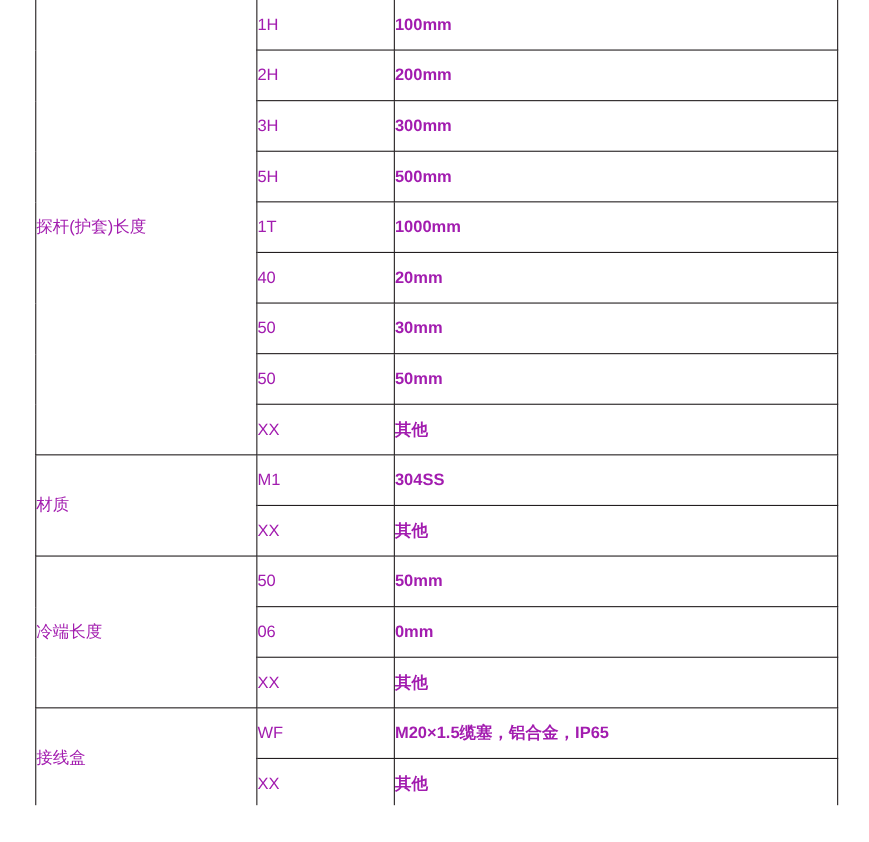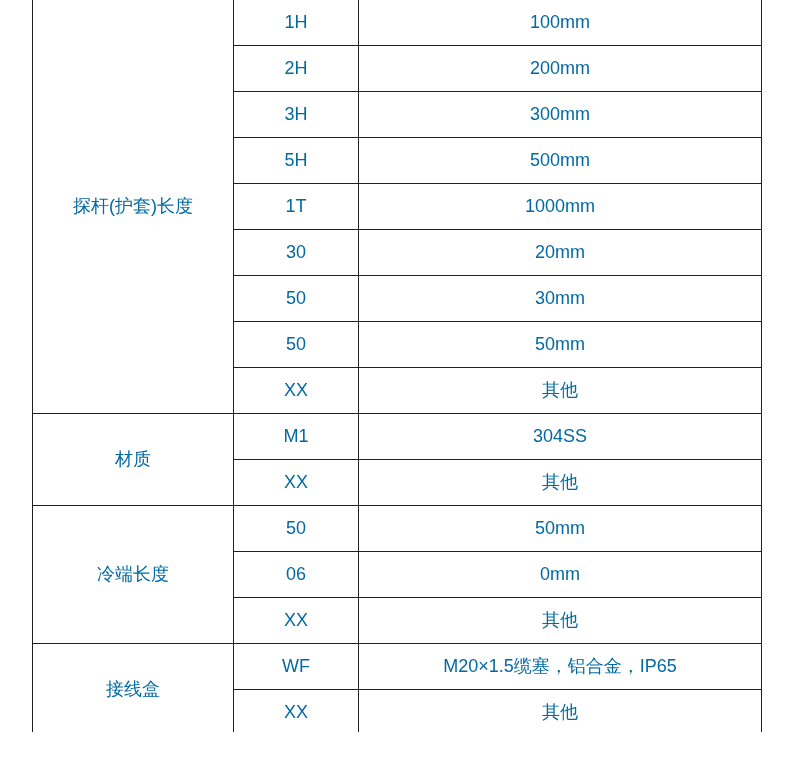--- a/index.html
+++ b/index.html
@@ -23,39 +23,40 @@
   table.spec-table {
     position: absolute;
     left: 32px;
     top: -1px;
     width: 726px;
     border-collapse: collapse;
     table-layout: fixed;
   }
   table.spec-table td {
     border: 1px solid #231f20;
-    text-align: center;
+    text-align: left;
     vertical-align: middle;
-    font-size: 18px;
-    color: #0369a1;
+    font-size: 15px;
+    color: #a21caf;
     padding: 0;
     height: 45px;
     line-height: 1.3;
   }
   td.col-group {
     width: 200px;
     font-size: 15px;
   }
   td.col-code {
     width: 124px;
     font-size: 15px;
   }
   td.col-desc {
     width: 402px;
     font-size: 15px;
+    font-weight: bold;
   }
   .bottom-blank {
     position: absolute;
     left: 0;
     top: 732px;
     width: 790px;
     height: 33px;
     background: #ffffff;
   }
 </style>
@@ -81,21 +82,21 @@
       </tr>
       <tr>
         <td class="col-code">5H</td>
         <td class="col-desc">500mm</td>
       </tr>
       <tr>
         <td class="col-code">1T</td>
         <td class="col-desc">1000mm</td>
       </tr>
       <tr>
-        <td class="col-code">30</td>
+        <td class="col-code">40</td>
         <td class="col-desc">20mm</td>
       </tr>
       <tr>
         <td class="col-code">50</td>
         <td class="col-desc">30mm</td>
       </tr>
       <tr>
         <td class="col-code">50</td>
         <td class="col-desc">50mm</td>
       </tr>

